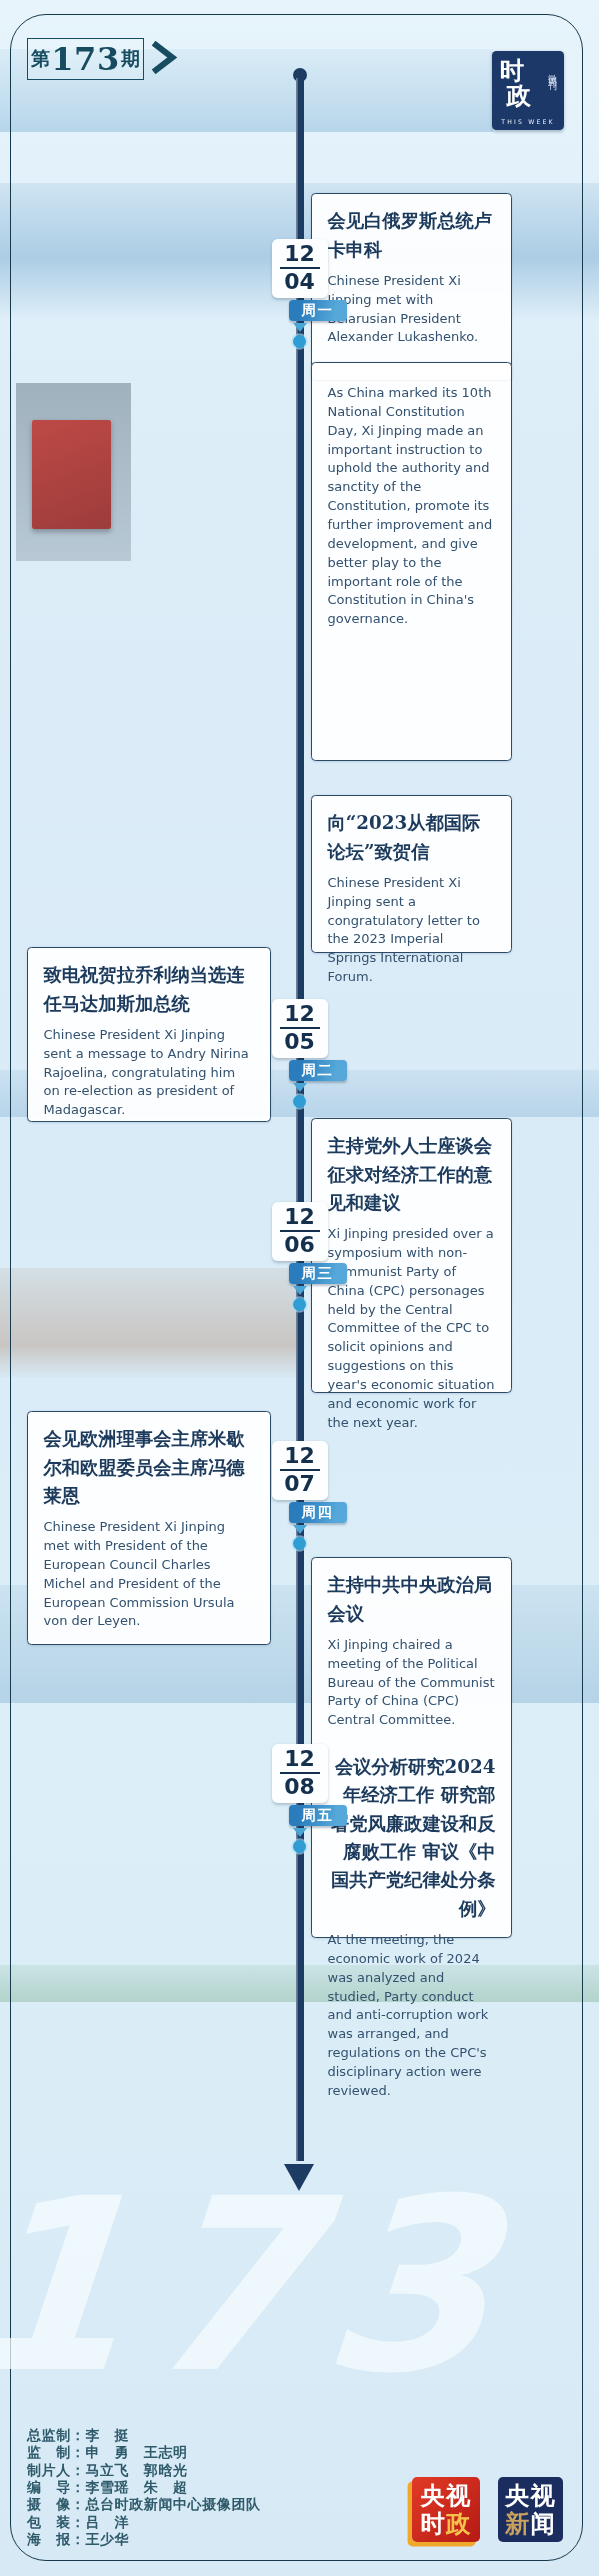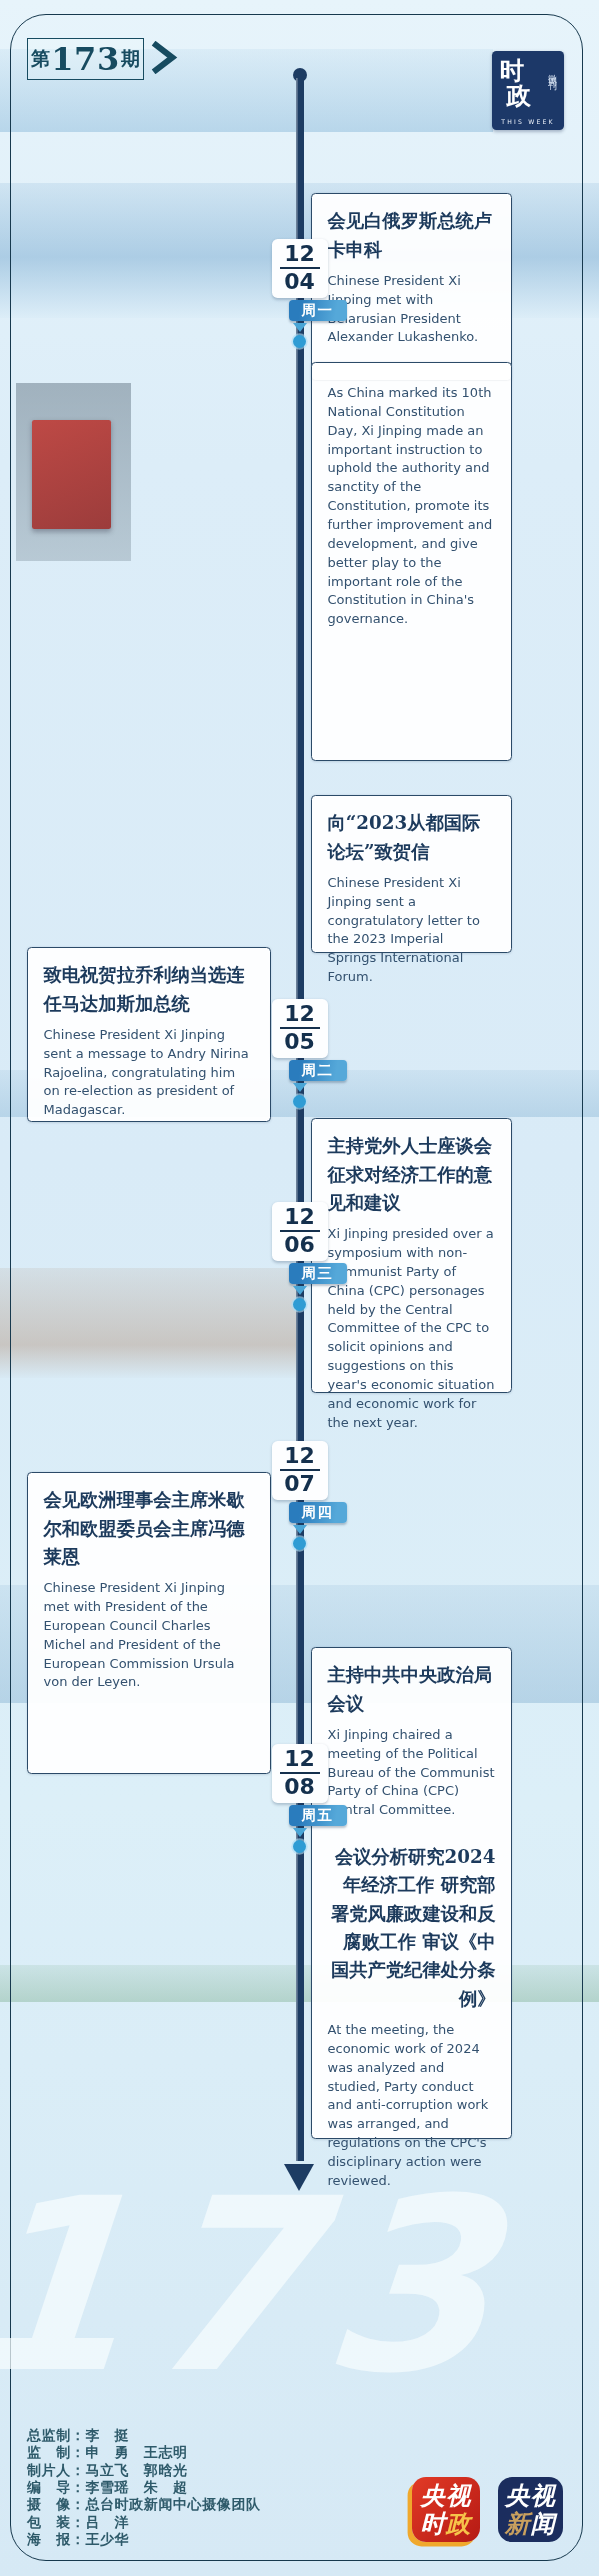--- a/index.html
+++ b/index.html
@@ -54,21 +54,21 @@
   .card.left{left:27px;width:244px;}
   .zh{font-family:"DejaVu Serif","Liberation Serif",serif;font-size:18.3px;line-height:1.55;color:#1c3a5c;font-weight:700;}
   .en{font-size:13px;line-height:1.45;color:#33516f;margin-top:7.8px;}
   .zh + .zh, .en + .zh{margin-top:23px;text-align:right;}
 
   .watermark{left:-16.7px;top:2167px;font-size:239px;font-weight:800;font-style:italic;letter-spacing:15.5px;color:rgba(247,252,254,.72);transform:skewX(-8deg);z-index:1;line-height:1;}
 
   .credits{left:27px;top:2427px;z-index:4;}
   .credits div{font-size:14px;line-height:1.24;color:#2e5a6a;font-weight:600;letter-spacing:0.6px;}
 
-  .lg{position:absolute;border-radius:14px;display:flex;flex-direction:column;align-items:center;justify-content:center;z-index:4;font-family:"DejaVu Serif","Liberation Serif",serif;font-style:italic;}
+  .lg{position:absolute;border-radius:5px;display:flex;flex-direction:column;align-items:center;justify-content:center;z-index:4;font-family:"DejaVu Serif","Liberation Serif",serif;}
   .lg .row{font-size:24.4px;font-weight:900;line-height:1.12;color:#fff;letter-spacing:1.1px;}
   .lg-red{left:412px;top:2477px;width:68px;height:65px;background:linear-gradient(135deg,#e23a26,#b51a14);box-shadow:-4.4px 4.4px 0 #f0a82c;}
   .lg-navy{left:498px;top:2477px;width:65px;height:65px;background:#1b2d5e;}
   .gold{color:#f6c34a;}
   .gold2{color:#c9a05e;}
 </style>
 </head>
 <body>
 
 <div class="band b-top"></div>
@@ -176,26 +176,26 @@
 <div class="card left" style="top:947px;height:175px">
   <div class="zh">致电祝贺拉乔利纳当选连任马达加斯加总统</div>
   <div class="en">Chinese President Xi Jinping sent a message to Andry Nirina Rajoelina, congratulating him on re-election as president of Madagascar.</div>
 </div>
 
 <div class="card right" style="top:1118px;height:275px">
   <div class="zh">主持党外人士座谈会 征求对经济工作的意见和建议</div>
   <div class="en">Xi Jinping presided over a symposium with non-Communist Party of China (CPC) personages held by the Central Committee of the CPC to solicit opinions and suggestions on this year's economic situation and economic work for the next year.</div>
 </div>
 
-<div class="card left" style="top:1472px;height:302px">
+<div class="card left" style="top:1411px;height:234px">
   <div class="zh">会见欧洲理事会主席米歇尔和欧盟委员会主席冯德莱恩</div>
   <div class="en">Chinese President Xi Jinping met with President of the European Council Charles Michel and President of the European Commission Ursula von der Leyen.</div>
 </div>
 
-<div class="card right" style="top:1647px;height:492px">
+<div class="card right" style="top:1557px;height:381px">
   <div class="zh">主持中共中央政治局会议</div>
   <div class="en">Xi Jinping chaired a meeting of the Political Bureau of the Communist Party of China (CPC) Central Committee.</div>
   <div class="zh">会议分析研究2024年经济工作 研究部署党风廉政建设和反腐败工作 审议《中国共产党纪律处分条例》</div>
   <div class="en">At the meeting, the economic work of 2024 was analyzed and studied, Party conduct and anti-corruption work was arranged, and regulations on the CPC's disciplinary action were reviewed.</div>
 </div>
 
 <div class="abs credits">
   <div>总监制：李　挺</div>
   <div>监　制：申　勇　王志明</div>
   <div>制片人：马立飞　郭晗光</div>

